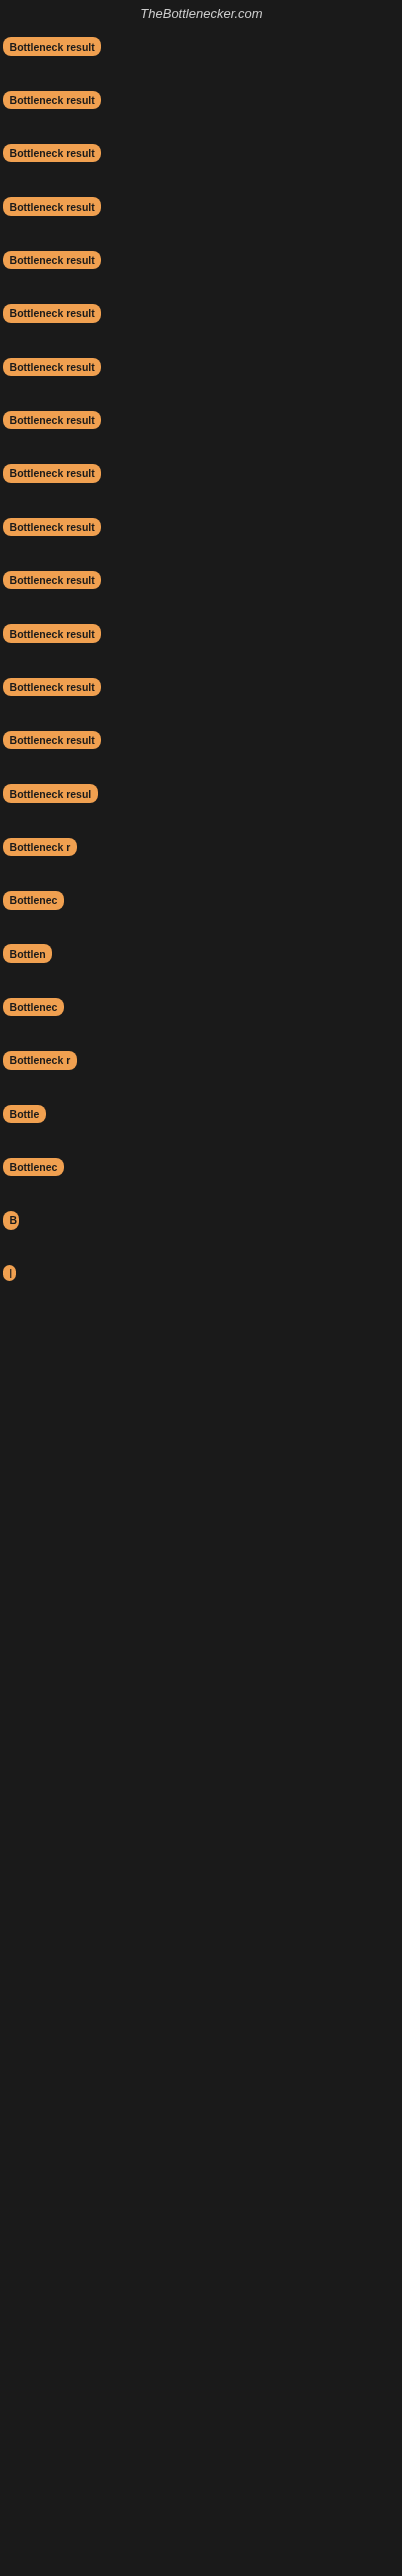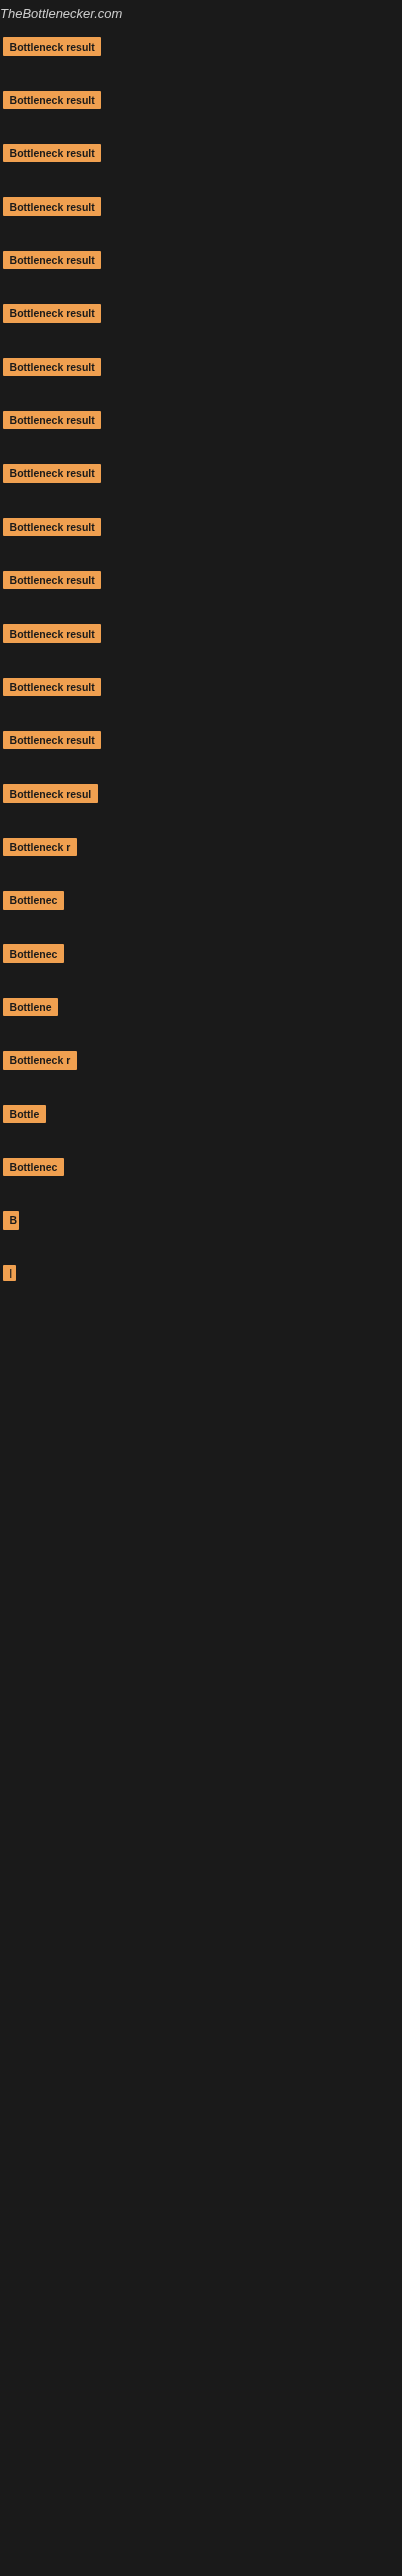--- a/index.html
+++ b/index.html
@@ -10,39 +10,40 @@
 
     body {
       background-color: #1a1a1a;
       width: 403px;
       min-height: 2576px;
       font-family: Arial, sans-serif;
       position: relative;
     }
 
     .site-title {
+      text-align: center;
       color: #cccccc;
       font-size: 13px;
       padding: 6.4px 0;
       font-style: italic;
     }
 
     .bottleneck-item {
       margin: 0 0 4.8px 0;
       padding: 1.6px 0;
     }
 
     .bottleneck-badge {
       display: inline-block;
       background-color: #f0a050;
       color: #1a1a1a;
       font-size: 10.5px;
       font-weight: bold;
       padding: 3.2px 6.4px;
-      border-radius: 1px;
+      border-radius: 8px;
       white-space: nowrap;
       overflow: hidden;
     }
 
     .items-container {
       padding: 8px 3.2px;
       display: flex;
       flex-direction: column;
       gap: 24px;
     }
@@ -63,22 +64,22 @@
     <div class="bottleneck-item"><span class="bottleneck-badge" style="max-width: 113px;">Bottleneck result</span></div>
     <div class="bottleneck-item"><span class="bottleneck-badge" style="max-width: 113px;">Bottleneck result</span></div>
     <div class="bottleneck-item"><span class="bottleneck-badge" style="max-width: 113px;">Bottleneck result</span></div>
     <div class="bottleneck-item"><span class="bottleneck-badge" style="max-width: 113px;">Bottleneck result</span></div>
     <div class="bottleneck-item"><span class="bottleneck-badge" style="max-width: 113px;">Bottleneck result</span></div>
     <div class="bottleneck-item"><span class="bottleneck-badge" style="max-width: 113px;">Bottleneck result</span></div>
     <div class="bottleneck-item"><span class="bottleneck-badge" style="max-width: 113px;">Bottleneck result</span></div>
     <div class="bottleneck-item"><span class="bottleneck-badge" style="max-width: 101px;">Bottleneck resul</span></div>
     <div class="bottleneck-item"><span class="bottleneck-badge" style="max-width: 81px;">Bottleneck r</span></div>
     <div class="bottleneck-item"><span class="bottleneck-badge" style="max-width: 71px;">Bottlenec</span></div>
+    <div class="bottleneck-item"><span class="bottleneck-badge" style="max-width: 58px;">Bottlen</span></div>
     <div class="bottleneck-item"><span class="bottleneck-badge" style="max-width: 71px;">Bottlenec</span></div>
-    <div class="bottleneck-item"><span class="bottleneck-badge" style="max-width: 63px;">Bottlene</span></div>
     <div class="bottleneck-item"><span class="bottleneck-badge" style="max-width: 81px;">Bottleneck r</span></div>
     <div class="bottleneck-item"><span class="bottleneck-badge" style="max-width: 50px;">Bottle</span></div>
     <div class="bottleneck-item"><span class="bottleneck-badge" style="max-width: 71px;">Bottlenec</span></div>
     <div class="bottleneck-item"><span class="bottleneck-badge" style="max-width: 16px;">B</span></div>
     <div class="bottleneck-item"><span class="bottleneck-badge" style="max-width: 8px; font-size: 8.9px;">|</span></div>
     <div class="bottleneck-item"></div>
     <div class="bottleneck-item"></div>
     <div class="bottleneck-item"></div>
     <div class="bottleneck-item"></div>
     <div class="bottleneck-item"></div>

